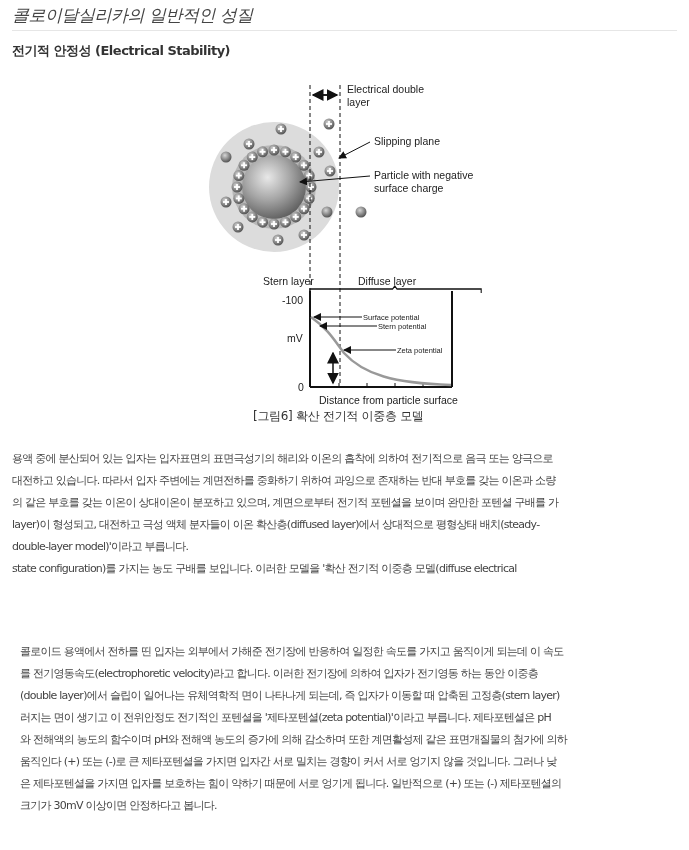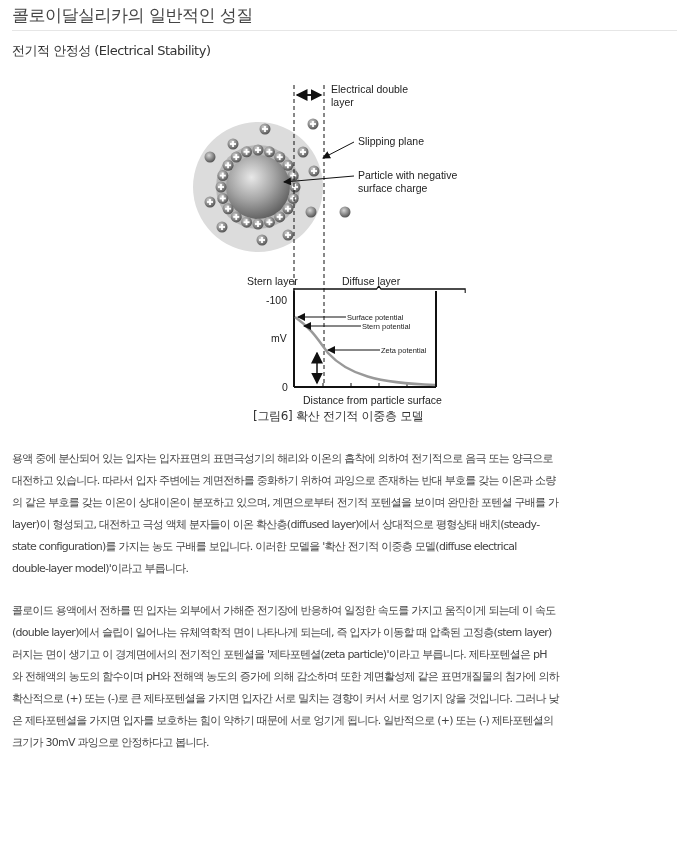--- a/index.html
+++ b/index.html
@@ -5,45 +5,46 @@
   html, body { margin: 0; padding: 0; background: #ffffff; }
   body {
     width: 689px; height: 850px; overflow: hidden; position: relative;
     font-family: "DejaVu Sans", "Liberation Sans", sans-serif;
     color: #333333;
   }
   .page-title {
     position: absolute; left: 12px; top: 4px;
     font-size: 17px; color: #444; letter-spacing: -0.5px;
     font-weight: normal;
+    font-style: italic;
   }
   .divider {
     position: absolute; left: 12px; top: 30px; width: 665px; height: 1px;
     background: #e6e6e6;
   }
   .section-title {
     position: absolute; left: 12px; top: 42px;
-    font-size: 13px; font-weight: normal; color: #333; letter-spacing: -0.5px;
+    font-size: 13px; font-weight: bold; color: #333; letter-spacing: -0.5px;
   }
   .figure {
-    position: absolute; left: 188px; top: 75px; width: 300px; height: 355px;
+    position: absolute; left: 204px; top: 75px; width: 300px; height: 355px;
   }
   .figure svg { position: absolute; left: 0; top: 0; }
   .caption {
     position: absolute; left: 253px; top: 408px;
     font-size: 12px; color: #333; letter-spacing: -0.3px;
   }
   .para {
     position: absolute; left: 12px; width: 668px;
     font-size: 11px; line-height: 22px; color: #444;
     letter-spacing: -0.75px; word-break: keep-all;
   }
   .para span { display: block; white-space: nowrap; }
   #para1 { top: 448px; }
-  #para2 { top: 600px; }
+  #para2 { top: 641px; margin-left: 8px; }
   .svg-text { font-family: "Liberation Sans", sans-serif; fill: #222; }
 </style>
 </head>
 <body>
 
 <div class="page-title">콜로이달실리카의 일반적인 성질</div>
 <div class="divider"></div>
 <div class="section-title">전기적 안정성 (Electrical Stability)</div>
 
 <div class="figure">
@@ -277,25 +278,26 @@
   </svg>
 </div>
 
 <div class="caption">[그림6] 확산 전기적 이중층 모델</div>
 
 <div class="para" id="para1">
   <span>용액 중에 분산되어 있는 입자는 입자표면의 표면극성기의 해리와 이온의 흡착에 의하여 전기적으로 음극 또는 양극으로</span>
   <span>대전하고 있습니다. 따라서 입자 주변에는 계면전하를 중화하기 위하여 과잉으로 존재하는 반대 부호를 갖는 이온과 소량</span>
   <span>의 같은 부호를 갖는 이온이 상대이온이 분포하고 있으며, 계면으로부터 전기적 포텐셜을 보이며 완만한 포텐셜 구배를 가</span>
   <span>layer)이 형성되고, 대전하고 극성 액체 분자들이 이온 확산층(diffused layer)에서 상대적으로 평형상태 배치(steady-</span>
+  <span>double-layer model)'이라고 부릅니다.</span>
   <span>state configuration)를 가지는 농도 구배를 보입니다. 이러한 모델을 '확산 전기적 이중층 모델(diffuse electrical</span>
-  <span>double-layer model)'이라고 부릅니다.</span>
 </div>
 
 <div class="para" id="para2">
   <span>콜로이드 용액에서 전하를 띤 입자는 외부에서 가해준 전기장에 반응하여 일정한 속도를 가지고 움직이게 되는데 이 속도</span>
+  <span>를 전기영동속도(electrophoretic velocity)라고 합니다. 이러한 전기장에 의하여 입자가 전기영동 하는 동안 이중층</span>
   <span>(double layer)에서 슬립이 일어나는 유체역학적 면이 나타나게 되는데, 즉 입자가 이동할 때 압축된 고정층(stern layer)</span>
-  <span>러지는 면이 생기고 이 경계면에서의 전기적인 포텐셜을 '제타포텐셜(zeta particle)'이라고 부릅니다. 제타포텐셜은 pH</span>
+  <span>러지는 면이 생기고 이 전위안정도 전기적인 포텐셜을 '제타포텐셜(zeta potential)'이라고 부릅니다. 제타포텐셜은 pH</span>
   <span>와 전해액의 농도의 함수이며 pH와 전해액 농도의 증가에 의해 감소하며 또한 계면활성제 같은 표면개질물의 첨가에 의하</span>
-  <span>확산적으로 (+) 또는 (-)로 큰 제타포텐셜을 가지면 입자간 서로 밀치는 경향이 커서 서로 엉기지 않을 것입니다. 그러나 낮</span>
+  <span>움직인다 (+) 또는 (-)로 큰 제타포텐셜을 가지면 입자간 서로 밀치는 경향이 커서 서로 엉기지 않을 것입니다. 그러나 낮</span>
   <span>은 제타포텐셜을 가지면 입자를 보호하는 힘이 약하기 때문에 서로 엉기게 됩니다. 일반적으로 (+) 또는 (-) 제타포텐셜의</span>
-  <span>크기가 30mV 과잉으로 안정하다고 봅니다.</span>
+  <span>크기가 30mV 이상이면 안정하다고 봅니다.</span>
 </div>
 
 </body></html>

